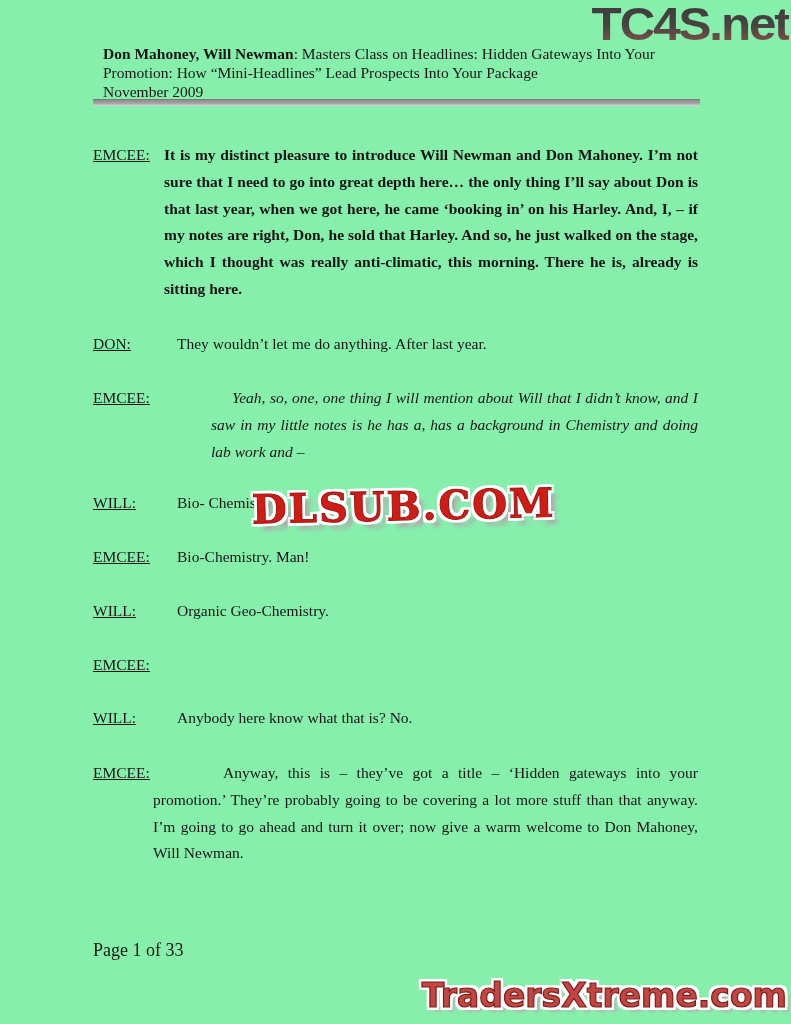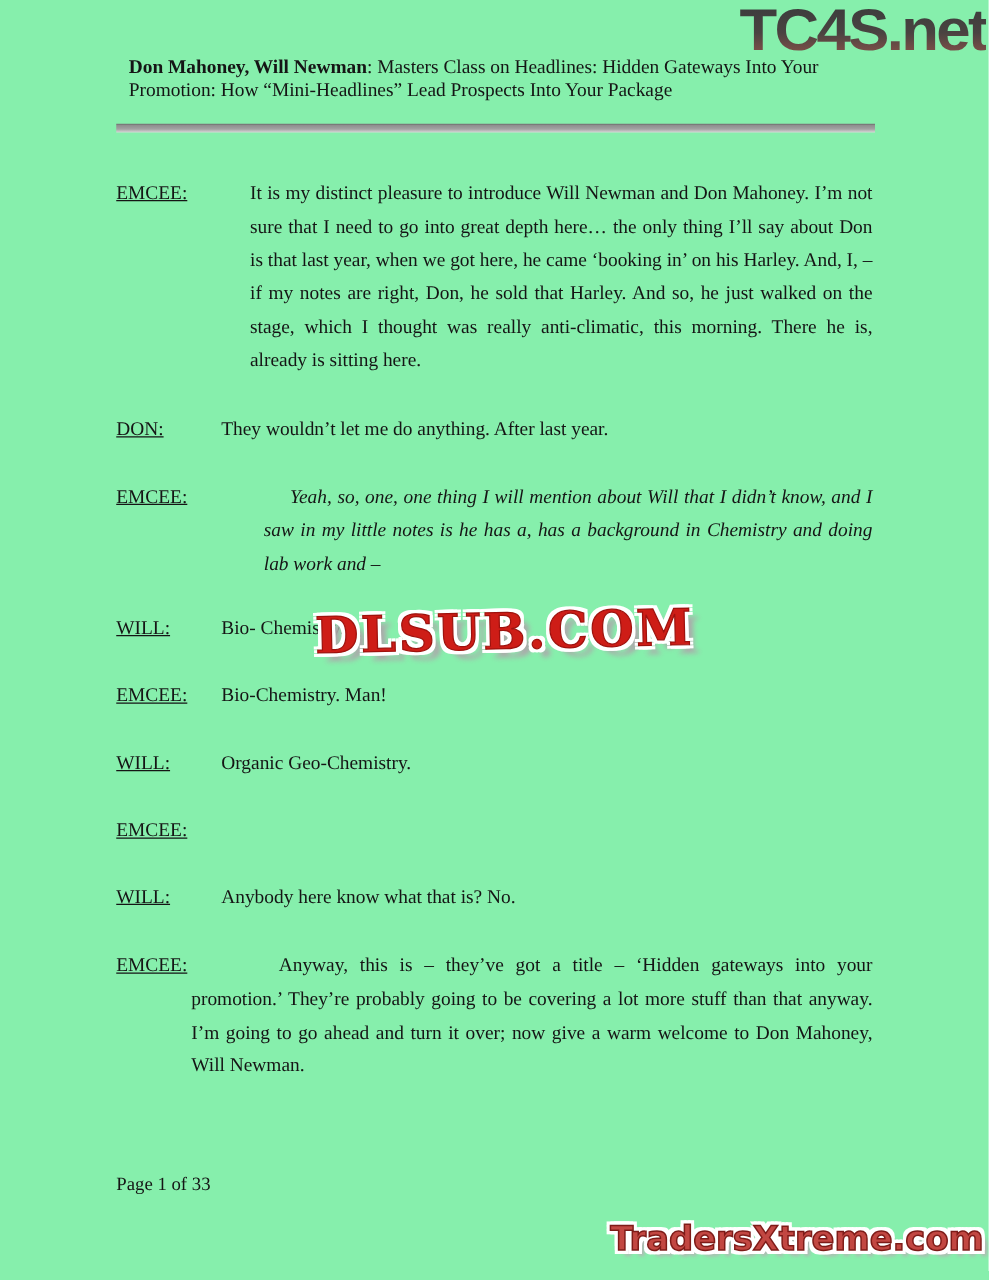--- a/index.html
+++ b/index.html
@@ -59,21 +59,21 @@
     font-size: 15.5px;
     line-height: 26.8px;
   }
   .entry .speaker {
     position: absolute;
     left: 0;
     top: 0;
     white-space: nowrap;
     text-decoration: underline;
   }
-  .body-wide  { margin-left: 107px; text-align: justify; }
+  .body-wide  { margin-left: 71px; text-align: justify; font-weight: bold; }
   .body-hang  { margin-left: 118px; text-indent: 21px; text-align: justify; font-style: italic; }
   .body-short { margin-left: 84px; }
   .body-last  { margin-left: 60px; text-indent: 70px; text-align: justify; }
 
   .e1 { top: 142px; }
   .e2 { top: 331px; }
   .e3 { top: 385px; }
   .e4 { top: 490px; }
   .e5 { top: 544px; }
   .e6 { top: 598px; }
@@ -100,29 +100,29 @@
       -3px  0   0 #ffffff,  3px  0   0 #ffffff,
        0   -3px 0 #ffffff,  0    3px 0 #ffffff,
        7px  7px 4px #ababab;
   }
 
   
   .page-number {
     position: absolute;
     left: 93px;
     top: 940px;
-    font-size: 15px;
+    font-size: 18px;
   }
   .traders-logo {
     position: absolute;
     right: 4px;
     top: 976px;
     font-family: "DejaVu Sans", "Liberation Sans", sans-serif;
     font-weight: bold;
-    font-size: 27px;
+    font-size: 33px;
     letter-spacing: 0px;
     color: #c24742;
     -webkit-text-stroke: 1.2px #7e1b18;
     white-space: nowrap;
     text-shadow:
       -3px -3px 0 #ffffff,  3px -3px 0 #ffffff,
       -3px  3px 0 #ffffff,  3px  3px 0 #ffffff,
       -3px  0   0 #ffffff,  3px  0   0 #ffffff,
        0   -3px 0 #ffffff,  0    3px 0 #ffffff,
        5px  5px 3px #b5b5b5;
@@ -130,20 +130,21 @@
 </style>
 </head>
 <body>
 
 <div class="sheet">
 
   <div class="tc4s-logo">TC4S.net</div>
 
   <div class="header">
     <span class="authors">Don Mahoney, Will Newman</span><span>: Masters Class on Headlines: Hidden Gateways Into Your Promotion: How “Mini-Headlines” Lead Prospects Into Your Package</span>
+    <div>November 2009</div>
   </div>
   <div class="header-rule"></div>
 
   <div>
 
     <div class="entry e1">
       <span class="speaker">EMCEE:</span>
       <div class="body-wide">It is my distinct pleasure to introduce Will Newman and Don Mahoney. I’m not sure that I need to go into great depth here… the only thing I’ll say about Don is that last year, when we got here, he came ‘booking in’ on his Harley. And, I, – if my notes are right, Don, he sold that Harley. And so, he just walked on the stage, which I thought was really anti-climatic, this morning. There he is, already is sitting here.</div>
     </div>
 

